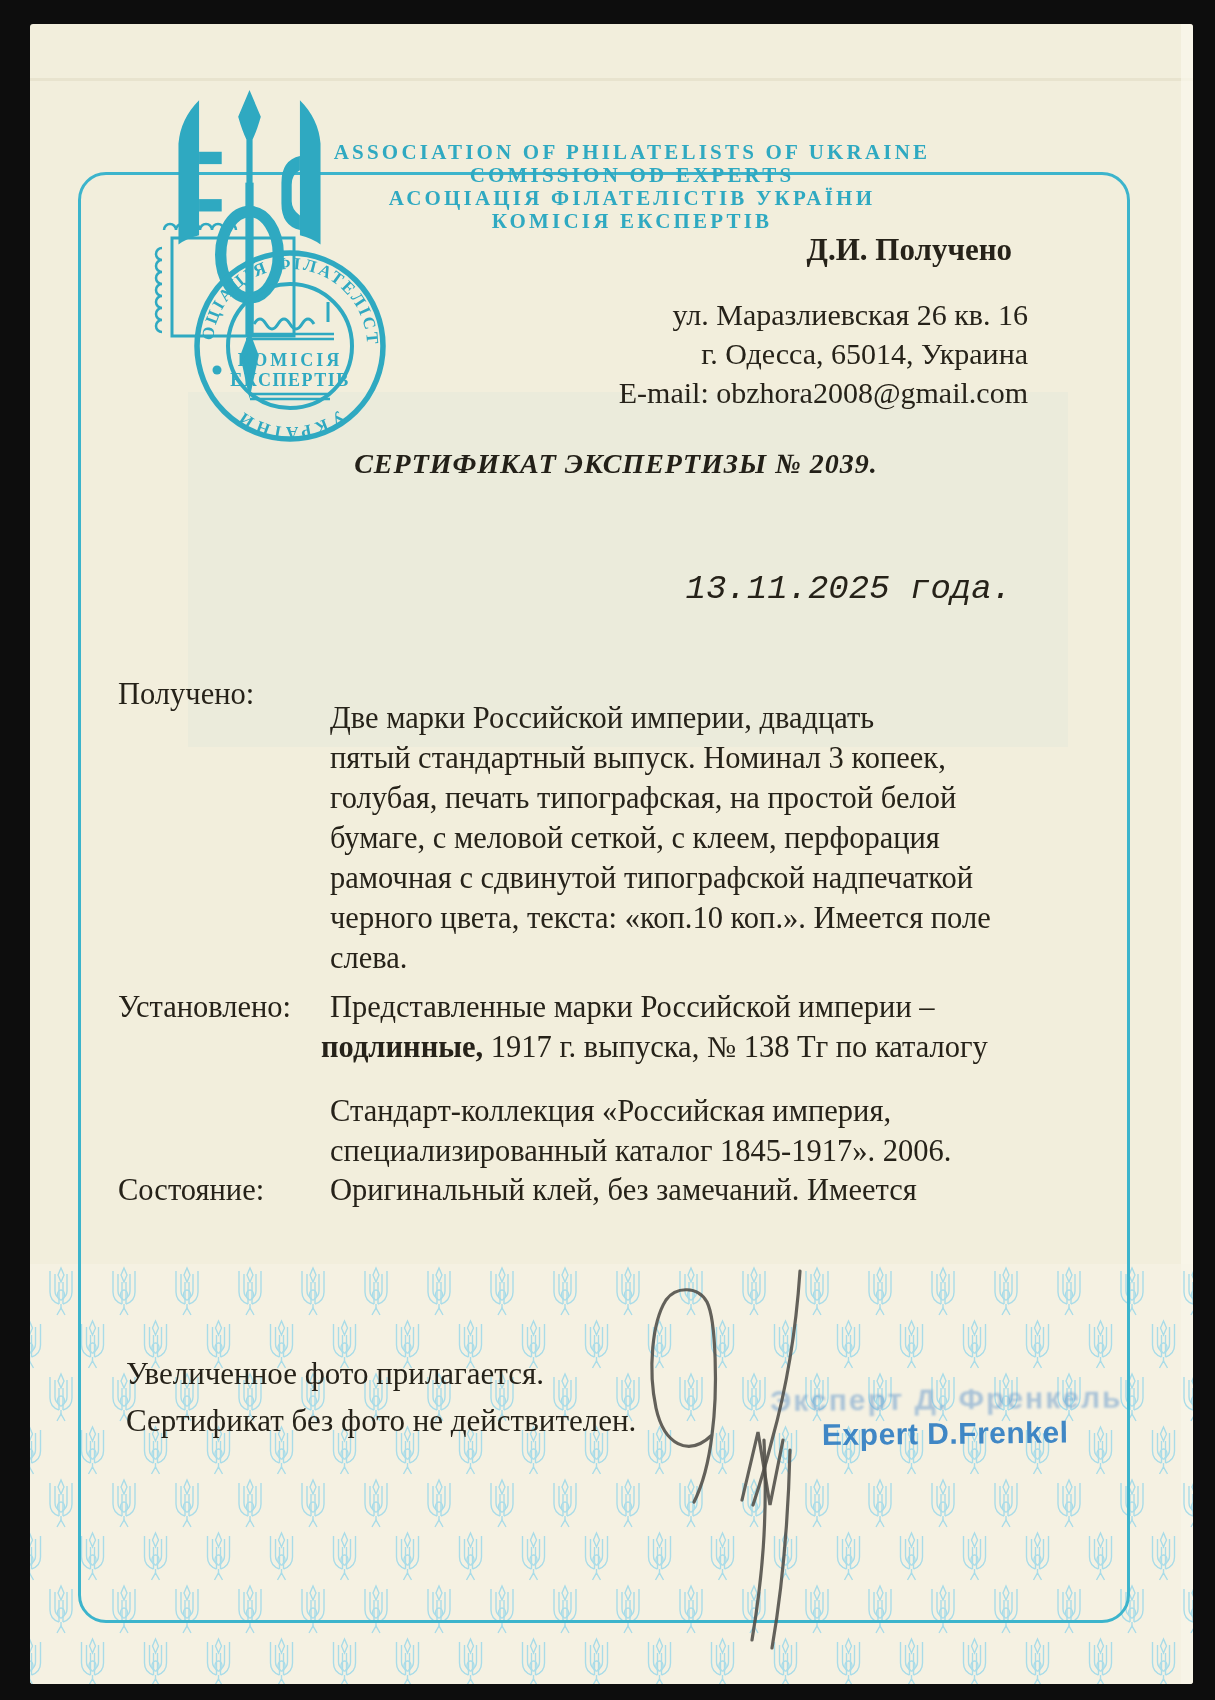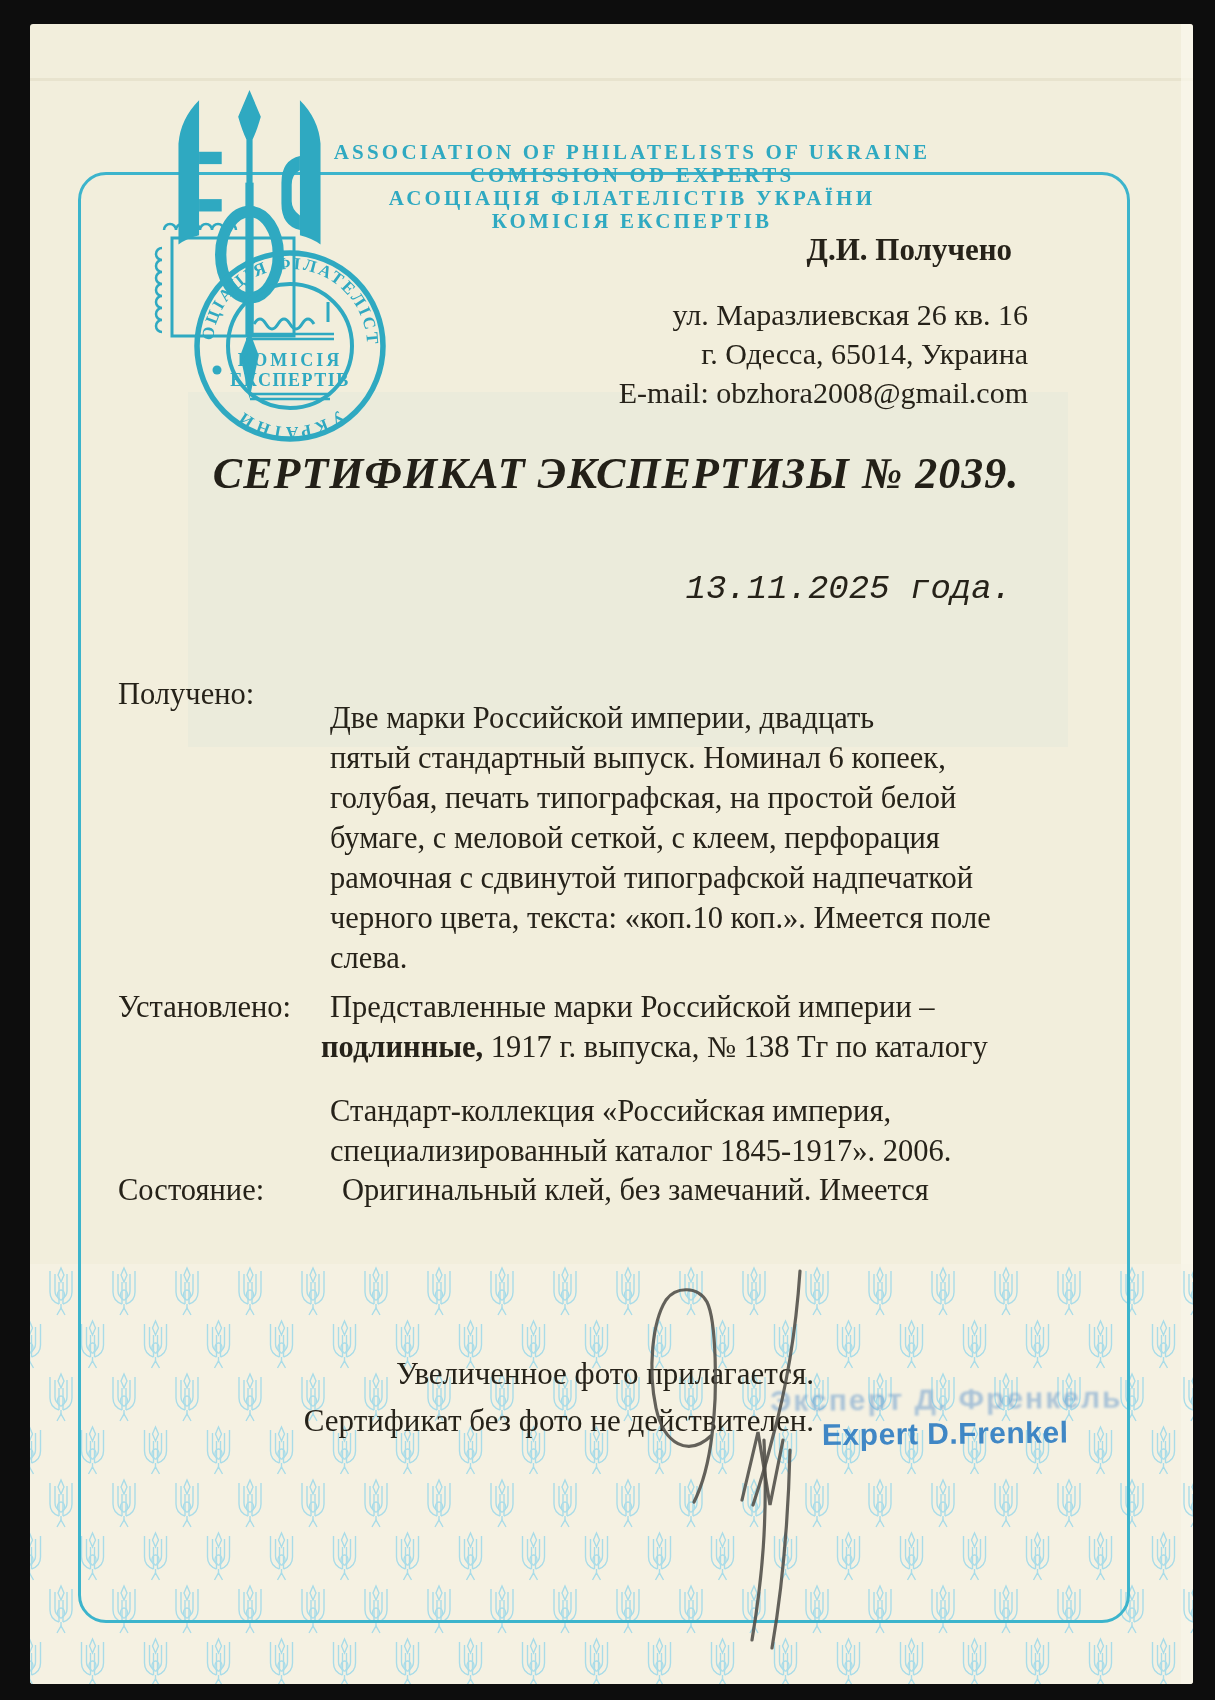--- a/index.html
+++ b/index.html
@@ -20,35 +20,35 @@
                border:3.5px solid var(--border-line);border-radius:28px;}
   .pattern-svg{position:absolute;left:0;top:1240px;}
   .abs{position:absolute;}
   .pre{white-space:pre-line;margin-top:24px;}
   .org-block{left:252px;top:93px;width:700px;text-align:center;color:var(--teal);
              font-weight:bold;font-size:21px;line-height:23px;letter-spacing:3.2px;}
   .contact-name{left:482px;top:208px;width:500px;text-align:right;font-weight:bold;
                 font-size:31px;color:var(--ink);}
   .contact-lines{left:498px;top:247px;width:500px;text-align:right;font-size:30px;
                  line-height:39px;color:var(--ink);}
-  .doc-title{left:86px;top:424px;width:1000px;text-align:center;font-size:44px;
+  .doc-title{left:86px;top:424px;width:1000px;text-align:center;font-size:28px;
              font-weight:bold;font-style:italic;letter-spacing:1px;color:#232018;}
   .doc-date{left:582px;top:546px;width:400px;text-align:right;font-size:34px;
             font-style:italic;color:var(--ink);font-family:Liberation Mono, monospace;}
   .body-text{font-size:30.5px;line-height:40px;color:var(--ink);}
   .lbl-received{left:88px;top:650px;}
   .txt-received{left:300px;top:650px;width:730px;}
   .lbl-established{left:88px;top:963px;text-align:right;}
   .txt-est-1{left:300px;top:963px;width:760px;}
   .txt-est-2{left:291px;top:1003px;width:760px;}
   .txt-est-rest{left:300px;top:1043px;width:760px;}
   .lbl-condition{left:88px;top:1146px;}
-  .txt-cond-1{left:300px;top:1146px;width:760px;margin-left:12px;}
+  .txt-cond-1{left:300px;top:1146px;width:760px;}
   .txt-cond-2{left:88px;top:1186px;width:760px;}
-  .footer-notes{left:84px;top:1302px;width:700px;font-size:31px;line-height:47px;color:var(--ink);text-align:right;}
+  .footer-notes{left:96px;top:1302px;width:700px;font-size:31px;line-height:47px;color:var(--ink);}
   .stamp-cyr{left:740px;top:1358px;width:420px;font-size:30px;font-weight:bold;
              color:var(--stamp-blue-faint);opacity:.55;filter:blur(1px);letter-spacing:2px;
              transform:rotate(-.6deg);font-family:"Liberation Sans",sans-serif;}
   .stamp-eng{left:792px;top:1392px;width:400px;font-size:30px;font-weight:bold;
              color:var(--stamp-blue);opacity:.9;letter-spacing:.5px;transform:rotate(-.6deg);
              font-family:"Liberation Sans",sans-serif;}
   .teal-stroke{stroke:var(--teal);fill:none;}
   .teal-fill{fill:var(--teal);}
   .teal-text{fill:var(--teal);font-family:"Liberation Serif",serif;font-weight:bold;}
   .pat-stroke{stroke:var(--pattern-trident);fill:none;stroke-width:1.4;}
@@ -139,21 +139,21 @@
   <div class="abs contact-name">Д.И. Получено</div>
   <div class="abs contact-lines pre">ул. Маразлиевская 26 кв. 16
 г. Одесса, 65014, Украина
 E-mail: obzhora2008@gmail.com</div>
 
   <div class="abs doc-title">СЕРТИФИКАТ ЭКСПЕРТИЗЫ № 2039.</div>
   <div class="abs doc-date">13.11.2025 года.</div>
 
   <div class="abs body-text lbl-received">Получено:</div>
   <div class="abs body-text txt-received pre">Две марки Российской империи, двадцать
-пятый стандартный выпуск. Номинал 6 копеек,
+пятый стандартный выпуск. Номинал 3 копеек,
 голубая, печать типографская, на простой белой
 бумаге, с меловой сеткой, с клеем, перфорация
 рамочная с сдвинутой типографской надпечаткой
 черного цвета, текста: «коп.10 коп.». Имеется поле
 слева.</div>
 
   <div class="abs body-text lbl-established">Установлено:</div>
   <div class="abs body-text txt-est-1">Представленные марки Российской империи –</div>
   <div class="abs body-text txt-est-2"><b>подлинные,</b><span> 1917 г. выпуска, № 138 Тг по каталогу</span></div>
   <div class="abs body-text txt-est-rest pre">Стандарт-коллекция «Российская империя,

